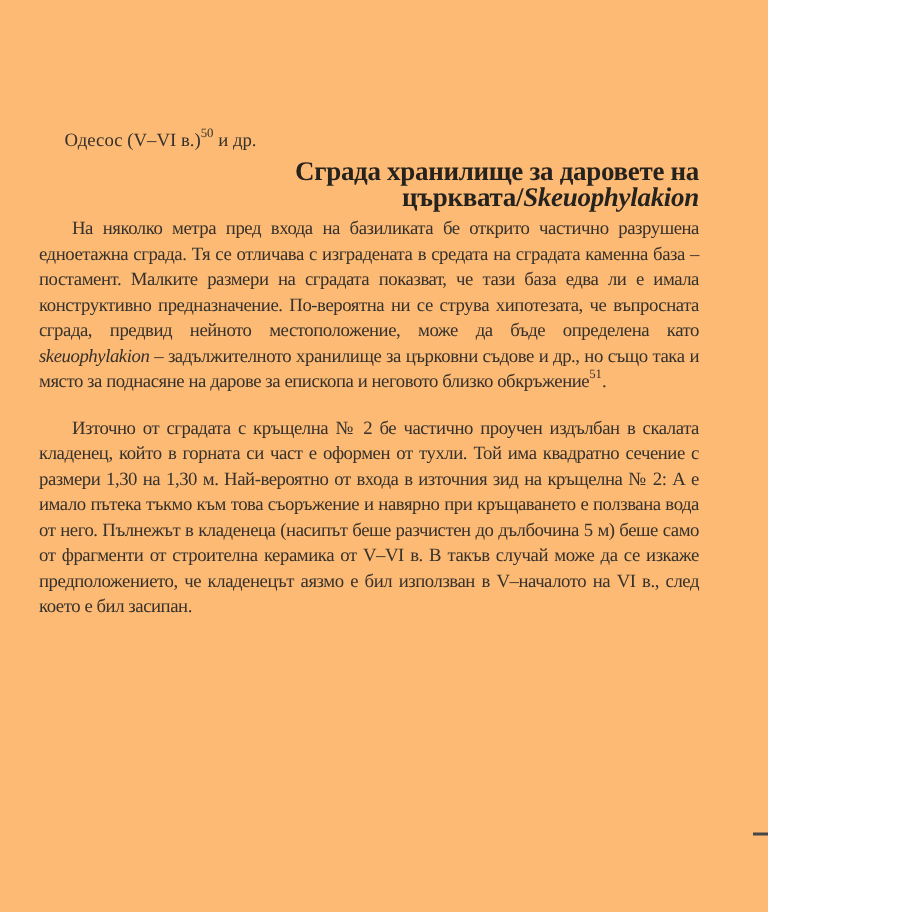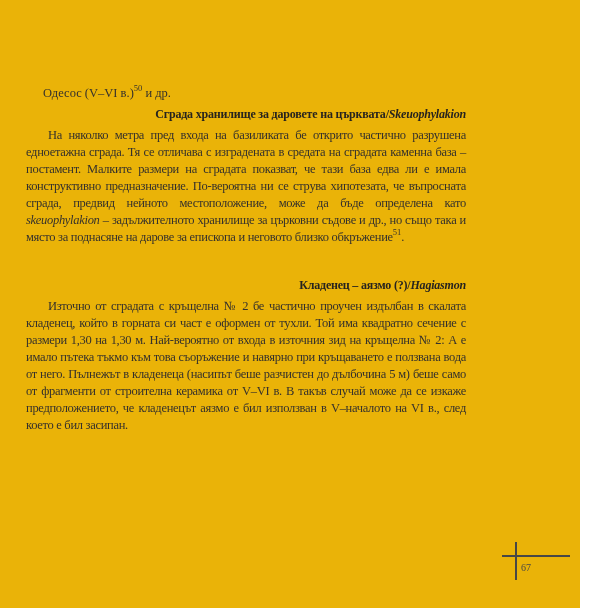--- a/index.html
+++ b/index.html
@@ -1,20 +1,20 @@
 <!DOCTYPE html>
 <html><head>
 <meta charset="utf-8">
 <style>
   html, body { margin: 0; padding: 0; background: #ffffff; }
   .page {
     position: relative;
-    width: 580px;
+    width: 512px;
     height: 608px;
-    background: #eab308;
+    background: #fdba74;
     font-family: "Liberation Serif", "DejaVu Serif", serif;
     color: #35312c;
     overflow: hidden;
   }
   .intro-line {
     position: absolute;
     left: 43px;
     top: 85px;
     font-size: 12.5px;
     line-height: 17px;
@@ -24,21 +24,21 @@
     position: absolute;
     left: 26px;
     width: 440px;
   }
   .sec-skeuo { top: 106px; }
   .sec-hagia { top: 277px; }
   .heading {
     margin: 0 0 4px 0;
     text-align: right;
     font-weight: bold;
-    font-size: 12px;
+    font-size: 18px;
     line-height: 17px;
     color: #26231f;
     letter-spacing: -0.2px;
   }
   .heading i { font-style: italic; }
   .body-par {
     margin: 0;
     text-align: justify;
     font-size: 12.5px;
     line-height: 17px;
@@ -85,21 +85,20 @@
 <div class="page">
 
   <div class="intro-line"><span>Одесос (V–VI в.)</span><sup>50</sup><span> и др.</span></div>
 
   <div class="section sec-skeuo">
     <h3 class="heading"><span>Сграда хранилище за даровете на църквата/</span><i>Skeuophylakion</i></h3>
     <p class="body-par"><span>На няколко метра пред входа на базиликата бе открито частично разрушена едноетажна сграда. Тя се отличава с изградената в средата на сградата каменна база – постамент. Малките размери на сградата показват, че тази база едва ли е имала конструктивно предназначение. По-вероятна ни се струва хипотезата, че въпросната сграда, предвид нейното местоположение, може да бъде определена като </span><i>skeuophylakion</i><span> – задължителното хранилище за църковни съдове и др., но също така и място за поднасяне на дарове за епископа и неговото близко обкръжение</span><sup>51</sup><span>.</span></p>
   </div>
 
   <div class="section sec-hagia">
-    <h3 class="heading"><span>Кладенец – аязмо (?)/</span><i>Hagiasmon</i></h3>
     <p class="body-par"><span>Източно от сградата с кръщелна № 2 бе частично проучен издълбан в скалата кладенец, който в горната си част е оформен от тухли. Той има квадратно сечение с размери 1,30 на 1,30 м. Най-вероятно от входа в източния зид на кръщелна № 2: А е имало пътека тъкмо към това съоръжение и навярно при кръщаването е ползвана вода от него. Пълнежът в кладенеца (насипът беше разчистен до дълбочина 5 м) беше само от фрагменти от строителна керамика от V–VI в. В такъв случай може да се изкаже предположението, че кладенецът аязмо е бил използван в V–началото на VI в., след което е бил засипан.</span></p>
   </div>
 
   <div class="crop-mark-v"></div>
   <div class="crop-mark-h"></div>
   <div class="page-number">67</div>
 
 </div>
 
 </body></html>

